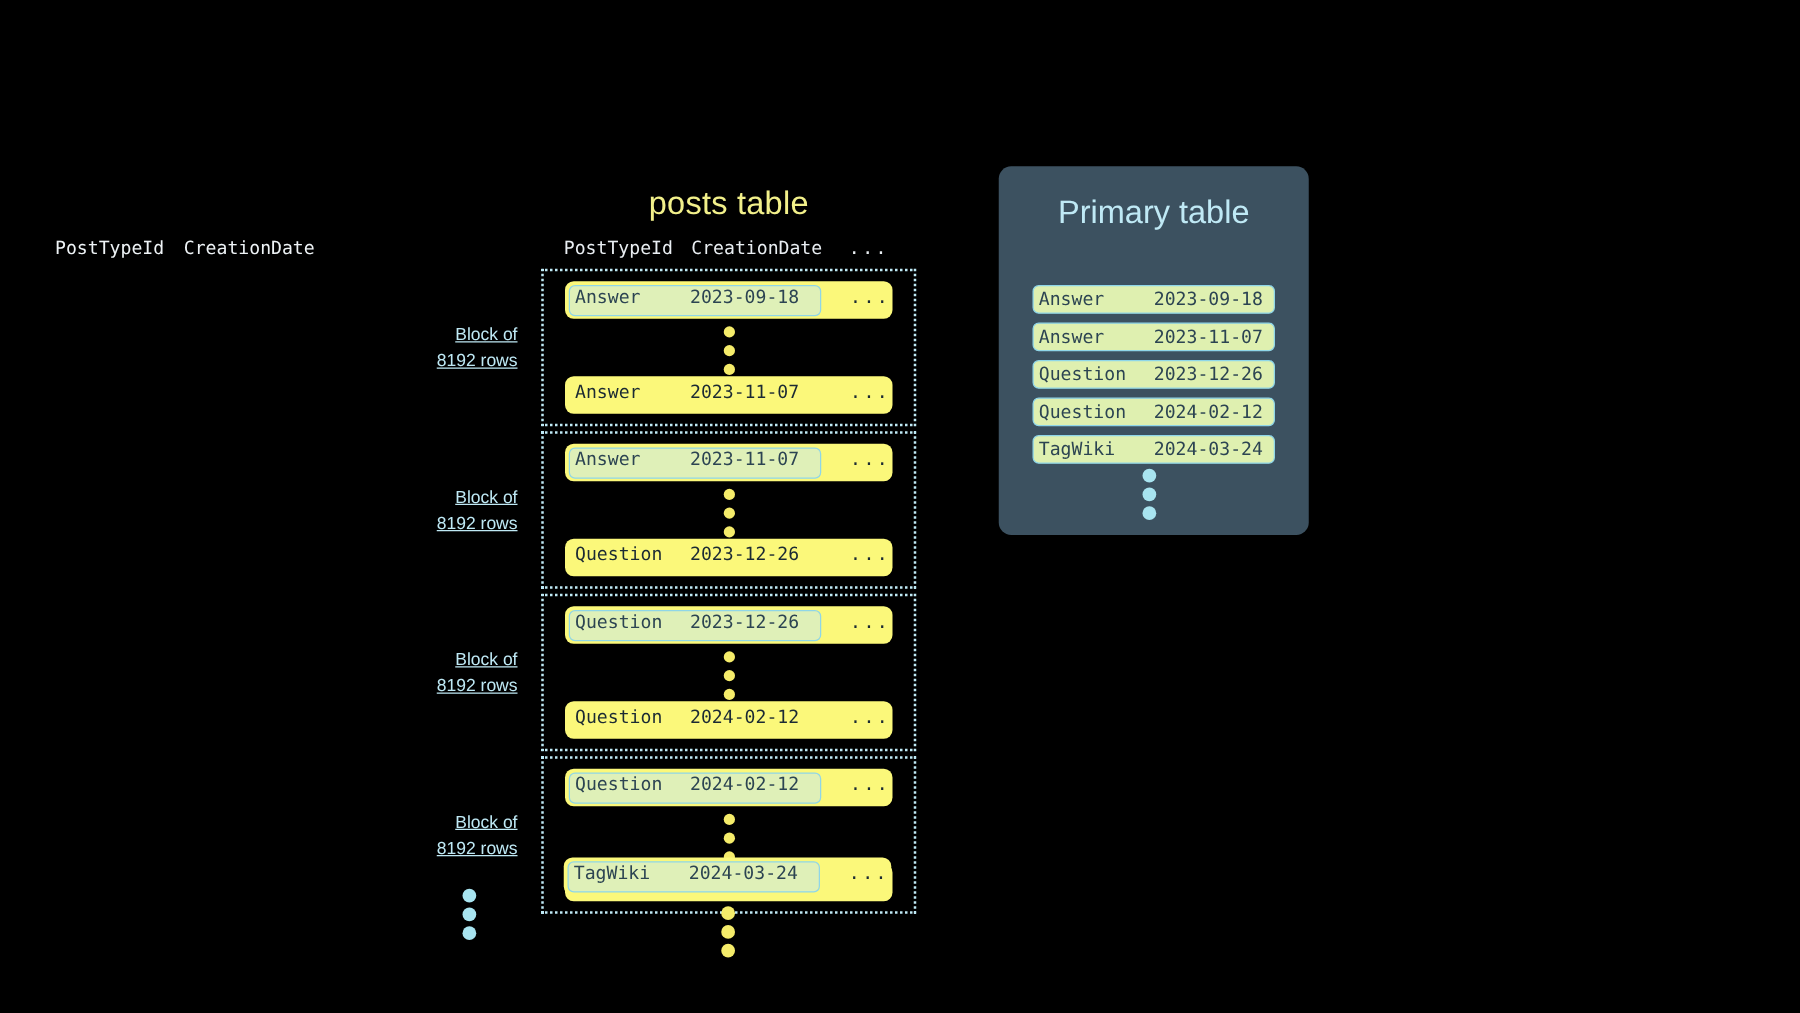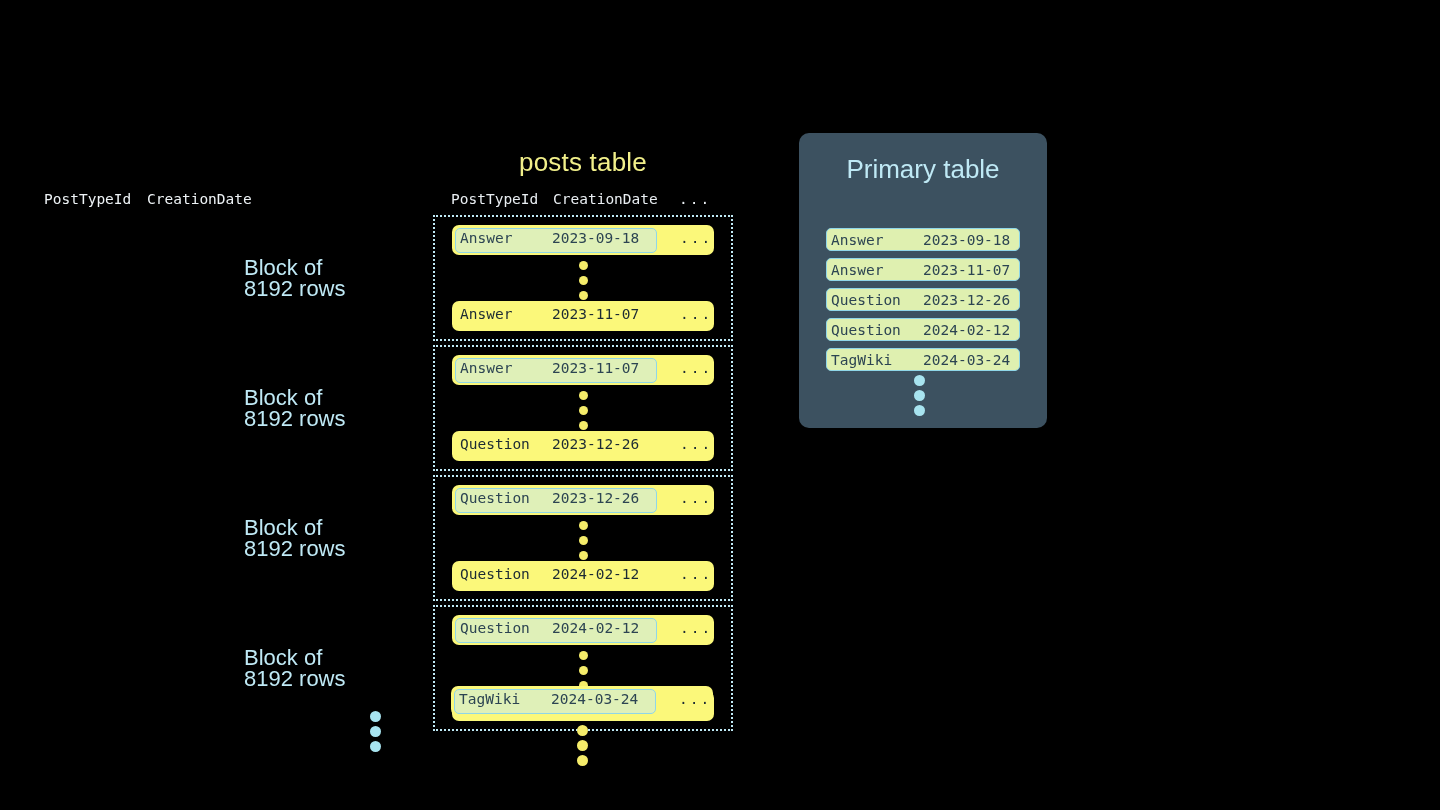--- a/index.html
+++ b/index.html
@@ -37,25 +37,26 @@
     padding:8px 0 8px 0;
     margin-bottom:4px;
     width:300px;
   }
   .block-label{
     position:absolute;
     right:317px;
     top:50%;
     transform:translateY(-50%);
     width:170px;
-    text-align:left;
-    font-size:22px;
+    text-align:right;
+    font-size:14px;
     color:#bfe9f5;
     line-height:21px;
     white-space:pre-line;
+    text-decoration:underline;
   }
 
   
   .row{
     position:relative;
     margin:0 auto;
     width:262px;
     height:30px;
     background:#fbf87a;
     border-radius:7px;

